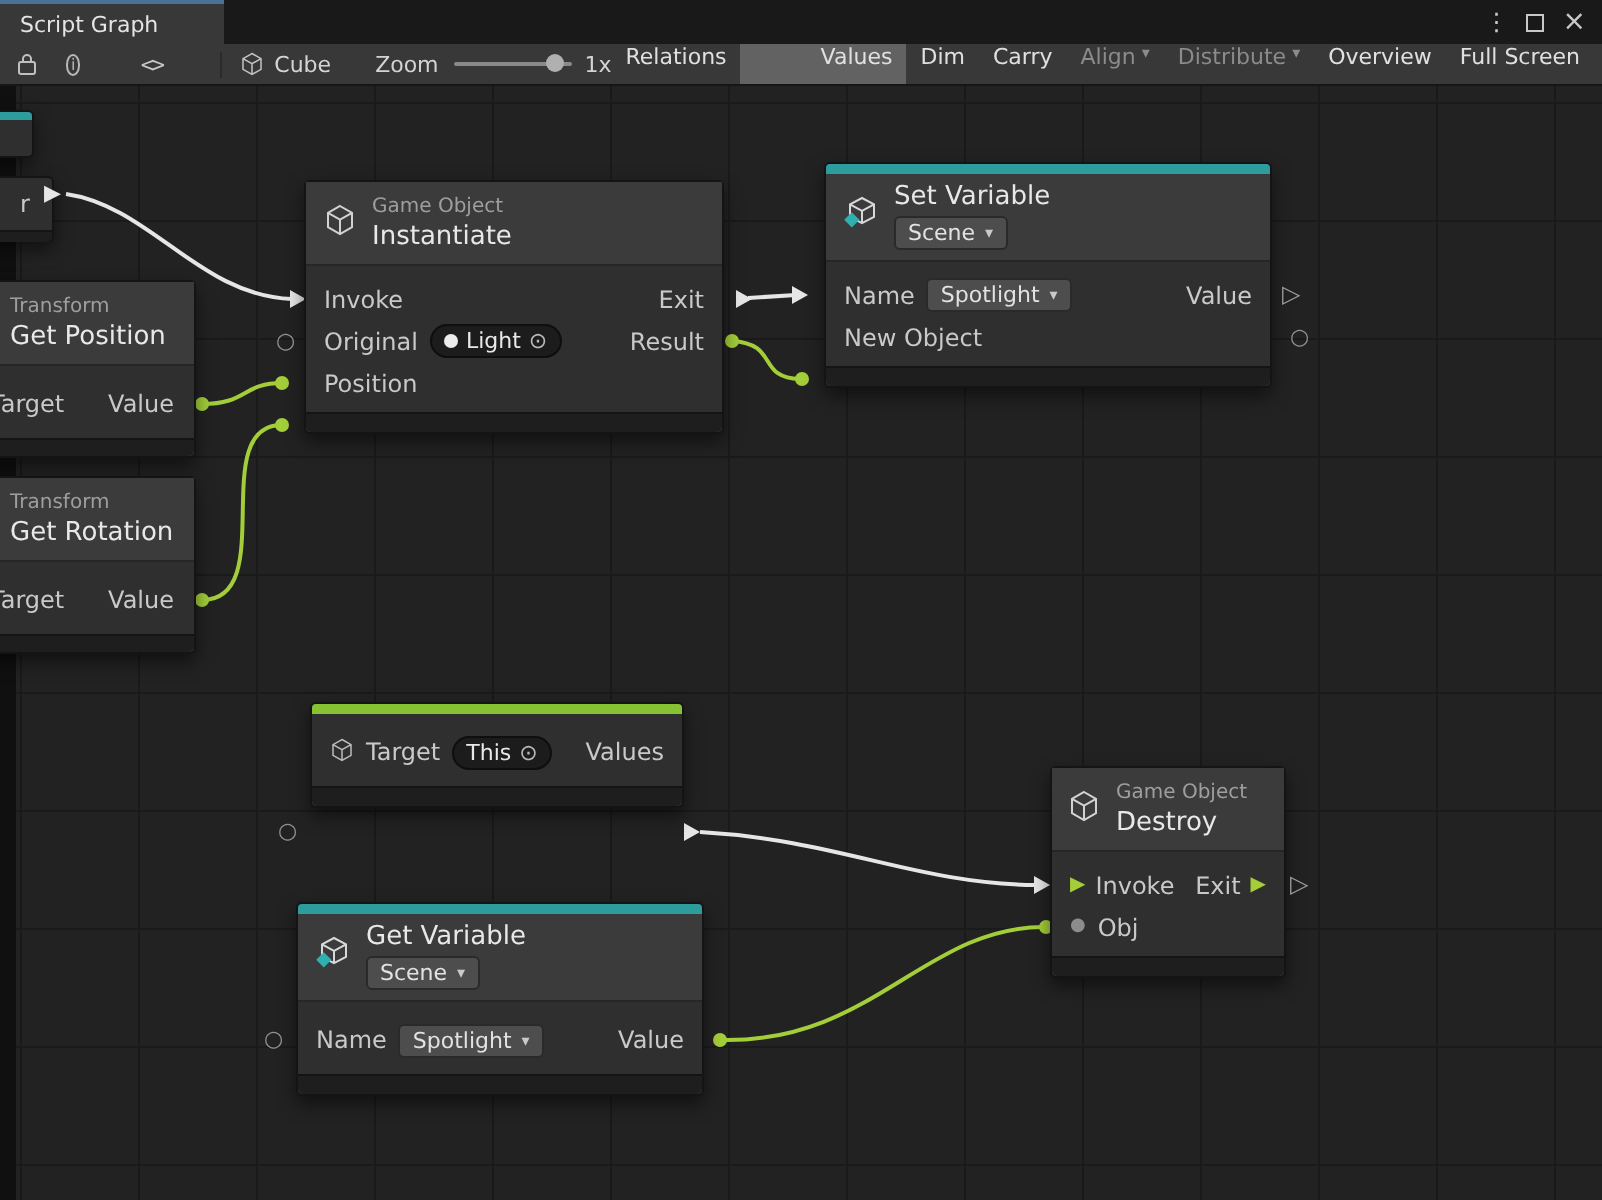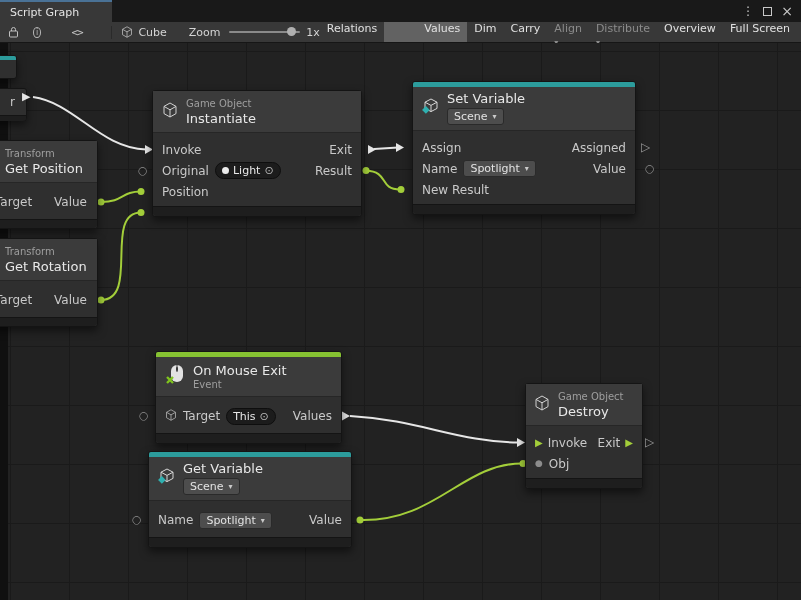--- a/index.html
+++ b/index.html
@@ -19,21 +19,21 @@
   .ticon { display:flex; align-items:center; }
   .info-circle { width:11px; height:11px; border:1px solid #B8B8B8; border-radius:50%; font-size:8px; display:flex; align-items:center; justify-content:center; color:#B8B8B8; }
   .code-glyph { font-family:"DejaVu Sans Mono","Liberation Mono",monospace; font-size:11px; color:#C8C8C8; letter-spacing:-1px; }
   .tsep { width:1px; height:13px; background:#2A2A2A; }
   .tool-label { color:#D4D4D4; }
   .slider { width:100px; height:2px; background:#8A8A8A; position:relative; border-radius:1px; }
   .slider .knob { position:absolute; right:4px; top:-4px; width:9px; height:9px; background:#B0B0B0; border-radius:50%; }
   .tb-buttons { margin-left:auto; display:flex; height:100%; align-items:stretch; }
   .tb-btn { display:flex; align-items:flex-start; padding:0 7px; color:#E0E0E0; gap:3px; white-space:nowrap; }
   .tb-btn.active { background:#626262;padding-left:40px; }
-  .tb-btn.disabled { color:#8B8B8B;flex-direction:column; }
+  .tb-btn.disabled { color:#8B8B8B; }
   .dd-caret { font-size:8px; }
 
   
   .canvas { position:absolute; top:43px; left:0; width:801px; height:557px; background-color:#222222;
     background-image:
       repeating-linear-gradient(to right, #1A1A1A 0 1px, transparent 1px 59px),
       repeating-linear-gradient(to bottom, #1A1A1A 0 1px, transparent 1px 59px);
     background-position:10px 0px, 0px 8px;
     overflow:hidden; }
   .left-strip { position:absolute; left:0; top:0; width:8px; height:557px; background:#101010; z-index:0; }
@@ -245,54 +245,36 @@
         <span class="stack">
           <span class="ntitle">Set Variable</span>
           <span class="dropdown" style="align-self:flex-start;">
             <span>Scene</span>
             <span class="dd-caret">▾</span>
           </span>
         </span>
       </div>
       <div class="nrows">
         <div class="nrow">
-          <span>Assign</span>
-          <span class="right">Assigned</span>
-        </div>
-        <div class="nrow">
           <span>Name</span>
           <span class="dropdown">
             <span>Spotlight</span>
             <span class="dd-caret">▾</span>
           </span>
           <span class="right">Value</span>
         </div>
         <div class="nrow">
-            <span>New Result</span>
+            <span>New Object</span>
           </div>
       </div>
       <div class="nfoot"></div>
     </div>
 
     <div class="node" style="left:155px; top:308px; width:187px;">
       <div class="accent green"></div>
-      <div class="nhead" style="height:40px;">
-        <span>
-          <svg width="20" height="21" viewBox="0 0 20 21">
-              <rect x="6" y="1" width="12" height="17" rx="6" fill="#E2E2E2"></rect>
-              <line x1="12" y1="1" x2="12" y2="8" stroke="#3B3B3B"></line>
-              <rect x="11" y="3" width="2" height="4" rx="1" fill="#3B3B3B"></rect>
-              <path d="M2 13 L8 19 M8 13 L2 19" stroke="#7FC41E" stroke-width="2.4"></path>
-            </svg>
-        </span>
-        <span class="stack">
-          <span class="ntitle">On Mouse Exit</span>
-          <span class="ncat">Event</span>
-        </span>
-      </div>
       <div class="nrows">
         <div class="nrow tall">
           <span>
             <svg width="12" height="12" viewBox="0 0 16 16">
                 <path d="M8 1 L14 4.4 V11.6 L8 15 L2 11.6 V4.4 Z M2 4.4 L8 7.8 L14 4.4 M8 7.8 V15" fill="none" stroke="#BDBDBD"></path>
               </svg>
           </span>
           <span>Target</span>
           <span class="pill">
             <span>This</span>

